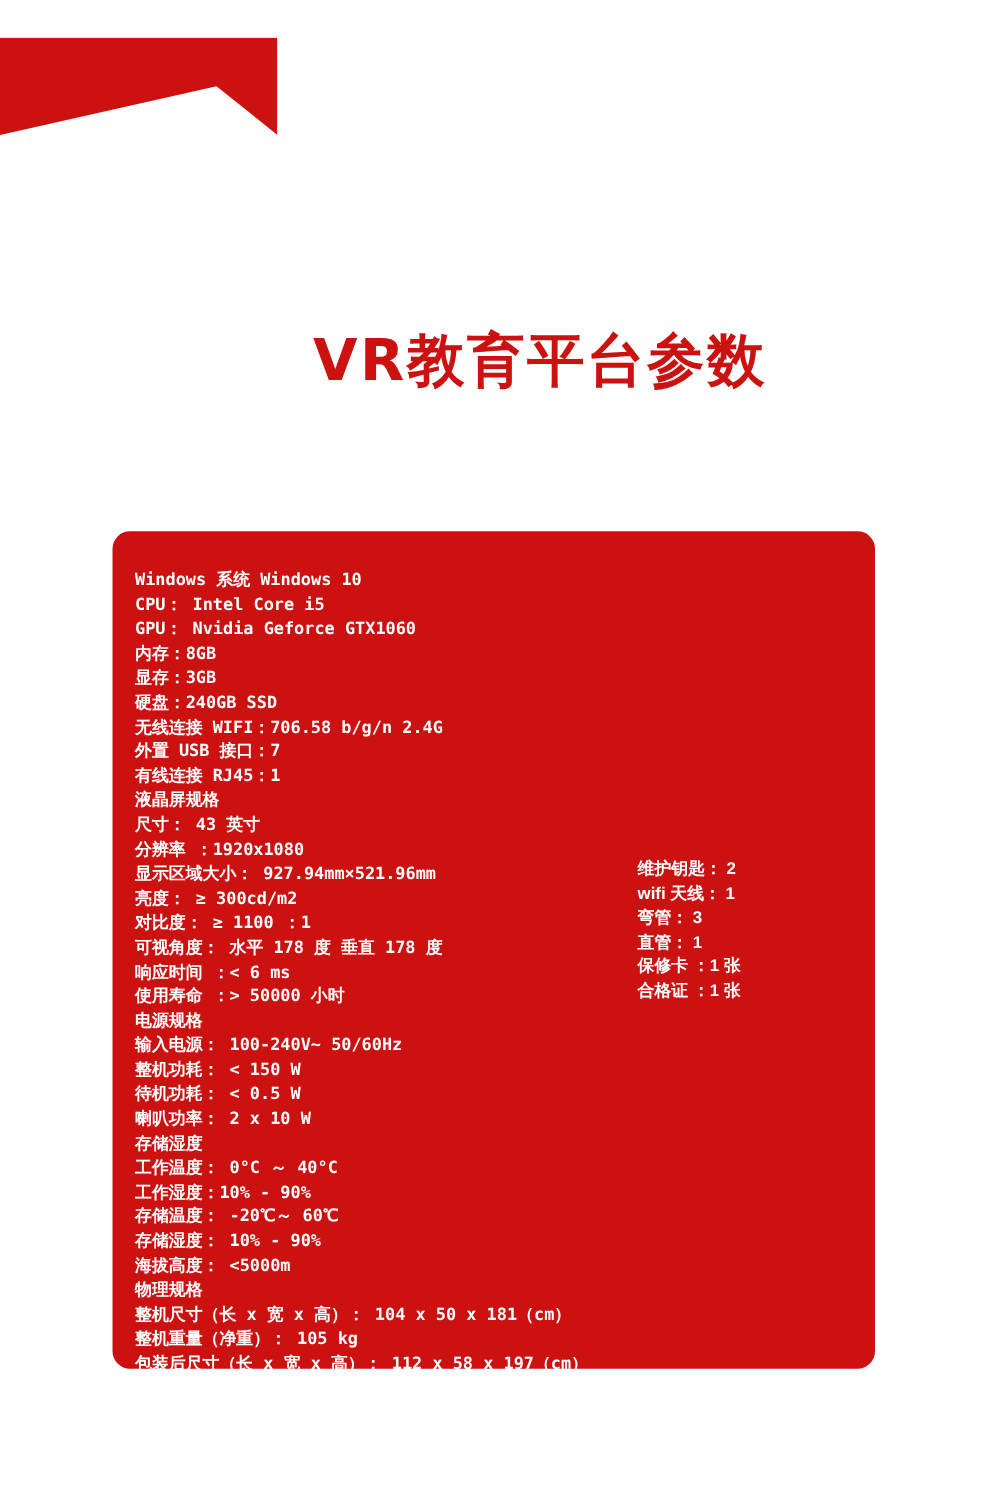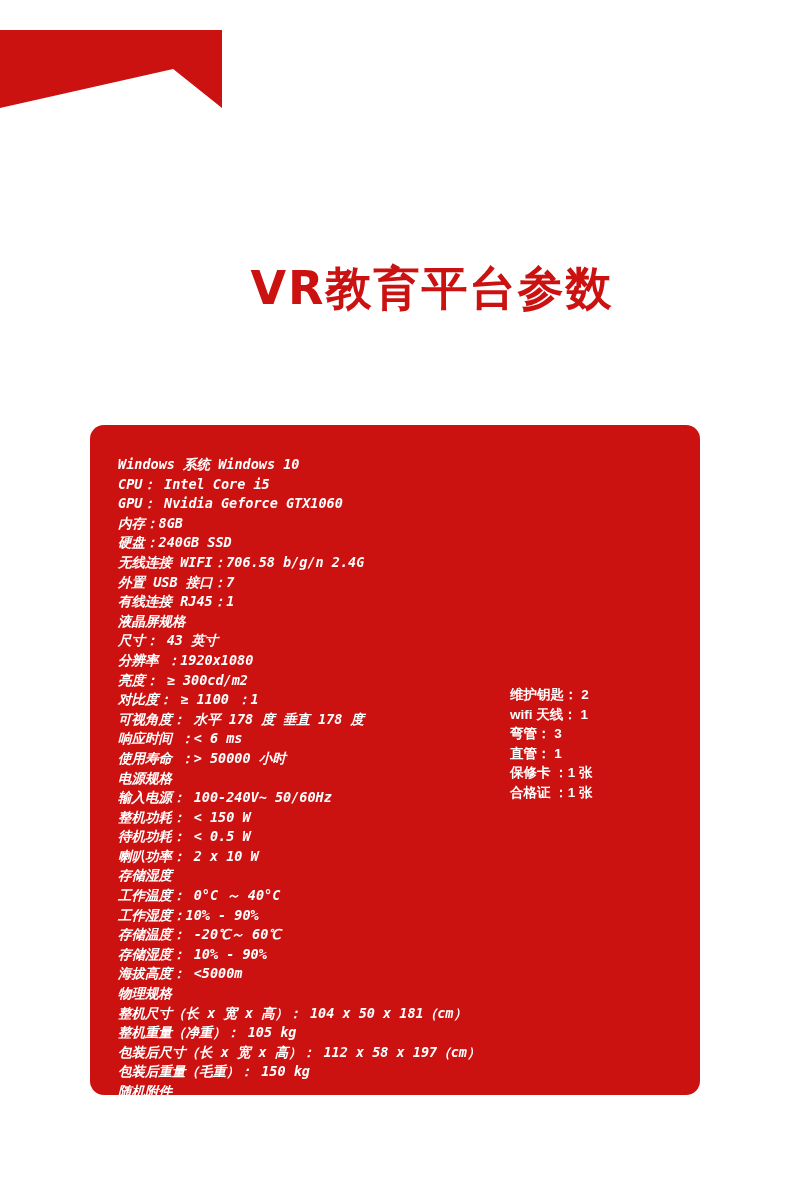--- a/index.html
+++ b/index.html
@@ -48,29 +48,28 @@
     top: 425px;
     width: 610px;
     height: 670px;
     background: #cc1111;
     border-radius: 14px;
     color: #ffffff;
   }
 
   .spec-col {
     position: absolute;
-    left: 28px;
+    left: 18px;
     top: 30px;
     width: 420px;
     font-family: "DejaVu Sans Mono", "Liberation Mono", monospace;
     font-size: 13.5px;
     line-height: 19.6px;
     font-weight: bold;
     white-space: nowrap;
-    font-style: italic;
   }
 
   .acc-col {
     position: absolute;
     left: 420px;
     top: 260px;
     width: 180px;
     font-family: Liberation Sans, sans-serif;
     font-size: 13.5px;
     line-height: 19.6px;
@@ -88,27 +87,29 @@
 <div class="ribbon"></div>
 
 <div class="title">VR教育平台参数</div>
 
 <div class="panel">
   <div class="spec-col">
     <span class="spec-line">Windows 系统 Windows 10</span>
     <span class="spec-line">CPU： Intel Core i5</span>
     <span class="spec-line">GPU： Nvidia Geforce GTX1060</span>
     <span class="spec-line">内存：8GB</span>
+    <span class="spec-line">显存：3GB</span>
     <span class="spec-line">硬盘：240GB SSD</span>
     <span class="spec-line">无线连接 WIFI：706.58 b/g/n 2.4G</span>
     <span class="spec-line">外置 USB 接口：7</span>
     <span class="spec-line">有线连接 RJ45：1</span>
     <span class="spec-line">液晶屏规格</span>
     <span class="spec-line">尺寸： 43 英寸</span>
     <span class="spec-line">分辨率 ：1920x1080</span>
+    <span class="spec-line">显示区域大小： 927.94mm×521.96mm</span>
     <span class="spec-line">亮度： ≥ 300cd/m2</span>
     <span class="spec-line">对比度： ≥ 1100 ：1</span>
     <span class="spec-line">可视角度： 水平 178 度  垂直 178 度</span>
     <span class="spec-line">响应时间 ：&lt; 6 ms</span>
     <span class="spec-line">使用寿命 ：&gt; 50000 小时</span>
     <span class="spec-line">电源规格</span>
     <span class="spec-line">输入电源： 100-240V~ 50/60Hz</span>
     <span class="spec-line">整机功耗： &lt; 150 W</span>
     <span class="spec-line">待机功耗： &lt; 0.5 W</span>
     <span class="spec-line">喇叭功率： 2 x 10 W</span>

